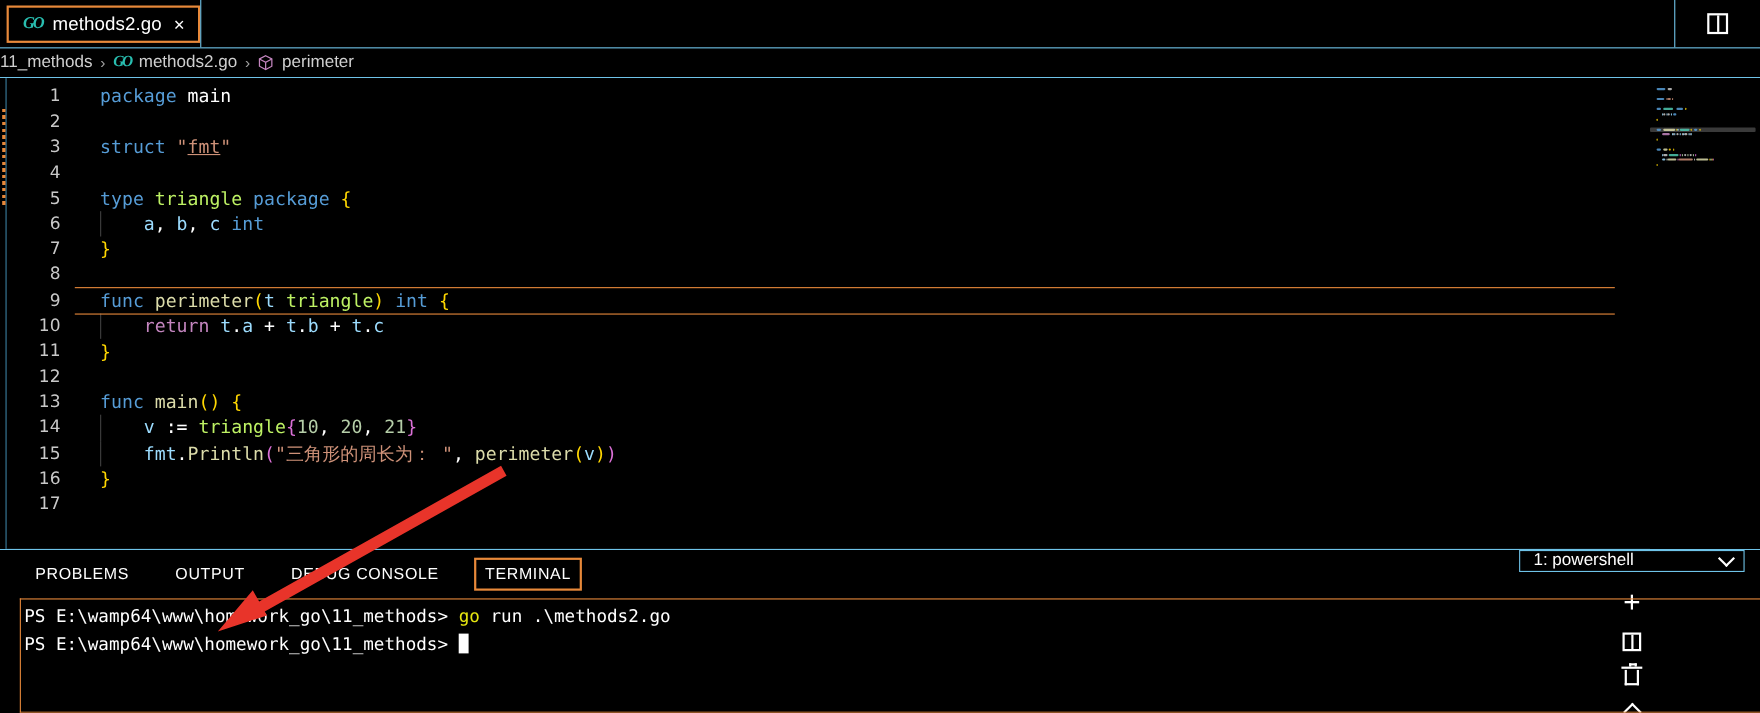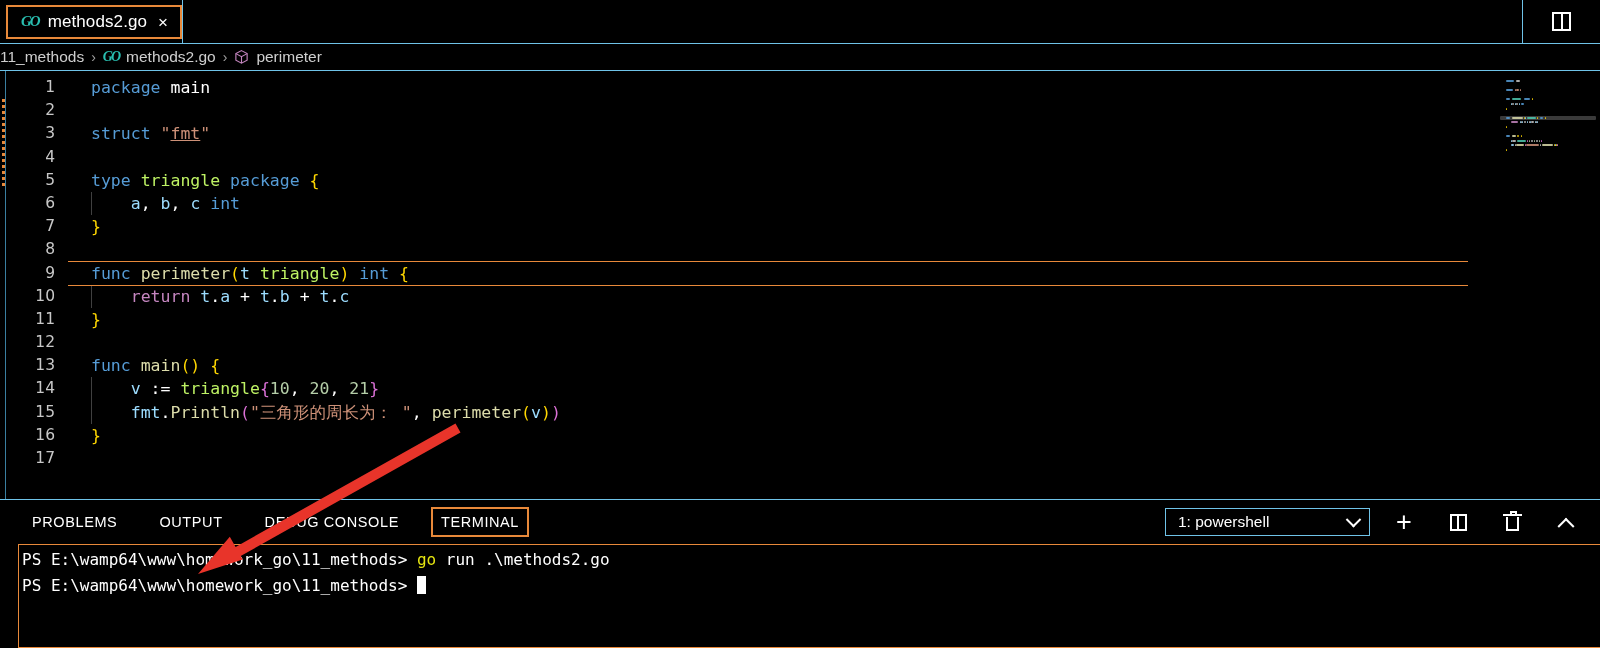--- a/index.html
+++ b/index.html
@@ -193,21 +193,21 @@
     letter-spacing: 0.6px;
     padding: 5px 8px;
     margin-right: 22px;
     cursor: pointer;
     border: 2px solid transparent;
     white-space: nowrap;
   }
   .ptab.active { border: 2px solid #e8893a; }
   .panel-right {
     position: absolute; right: 14px; top: 0; height: 44px;
-    display: flex; align-items: center; gap: 14px;
+    display: flex; align-items: center; gap: 14px; flex-direction: column;
   }
   .term-select {
     width: 205px; height: 28px;
     border: 1px solid #6fc3e8;
     background: #000000;
     color: #ffffff;
     font-size: 15.5px;
     display: flex; align-items: center; justify-content: space-between;
     padding: 0 10px 0 12px;
     cursor: pointer;

